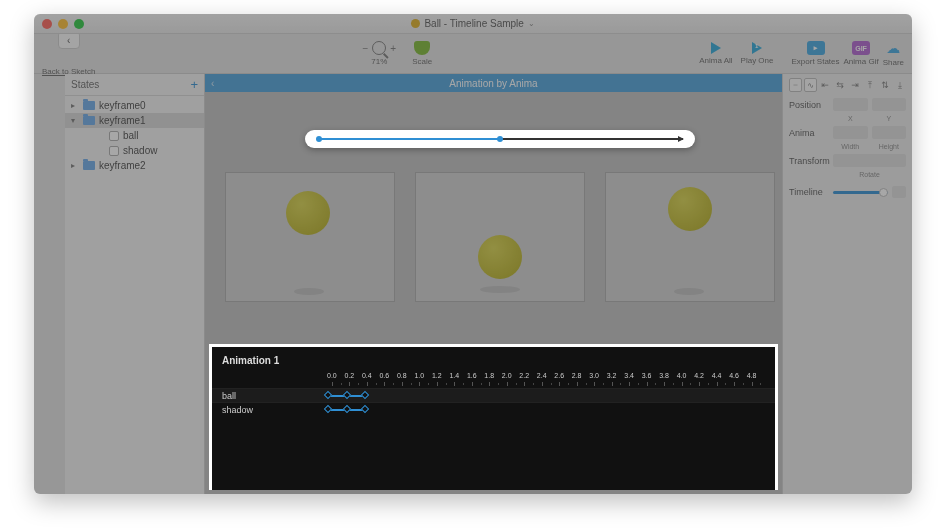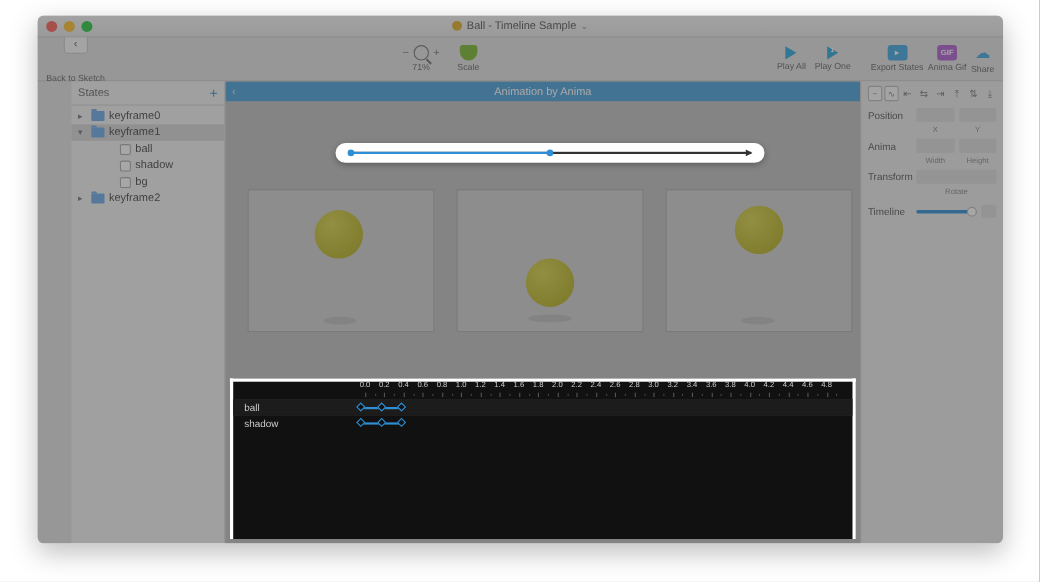--- a/index.html
+++ b/index.html
@@ -12,21 +12,21 @@
   .traffic { display:flex; gap:6px; }
   .tl { width:10px; height:10px; border-radius:50%; }
   .tl.r{background:#ff5f56;} .tl.y{background:#ffbd2e;} .tl.g{background:#27c93f;}
   .title { position:absolute; left:0; right:0; text-align:center; font-size:10px; color:#555; display:flex; align-items:center; justify-content:center; gap:4px; }
   .title-bullet{width:9px;height:9px;background:#e0b020;border-radius:50%;}
   .title-chev{font-size:8px;color:#888;}
 
   
   .toolbar { height: 40px; display:flex; align-items:center; padding:0 8px; font-size:8px; color:#666; border-bottom:1px solid #ccc; }
   .tb-back { width:22px;height:18px;border:1px solid #ccc;border-radius:4px;background:#fafafa;display:flex;align-items:center;justify-content:center;font-size:10px;color:#555; }
-  .tb-backlabel{margin-top:16px;}
+  .tb-backlabel{margin-top:16px;text-decoration:underline;}
   .tb-group{display:flex;flex-direction:column;align-items:center;gap:2px;}
   .tb-spacer{flex:1;}
   .zoom-row{display:flex;align-items:center;gap:4px;}
   .zoom-btn{font-size:10px;color:#777;}
   .mag{width:14px;height:14px;border:1.5px solid #777;border-radius:50%;position:relative;}
   .mag:after{content:"";position:absolute;width:6px;height:1.5px;background:#777;bottom:-2px;right:-4px;transform:rotate(45deg);}
   .scale-icon{width:16px;height:14px;background:#7ab82e;border-radius:3px 3px 8px 8px;}
   .play-icon{width:0;height:0;border-left:10px solid #29a7d9;border-top:6px solid transparent;border-bottom:6px solid transparent;}
   .play-one-wrap{position:relative;}
   .play-one-wrap .num{position:absolute;left:3px;top:1px;font-size:6px;color:#fff;font-weight:bold;}
@@ -137,21 +137,21 @@
       <div>71%</div>
     </div>
     <div style="width:16px"></div>
     <div class="tb-group">
       <div class="scale-icon"></div>
       <div>Scale</div>
     </div>
     <div class="tb-spacer"></div>
     <div class="tb-group">
       <div class="play-icon"></div>
-      <div>Play All</div>
+      <div>Anima All</div>
     </div>
     <div style="width:8px"></div>
     <div class="tb-group">
       <div class="play-one-wrap">
         <div class="play-icon"></div>
           <span class="num">1</span>
       </div>
       <div>Play One</div>
     </div>
     <div style="width:18px"></div>
@@ -192,25 +192,20 @@
           <div class="tree-row indent2">
             <span style="width: 8px;"></span>
             <span class="layer-icon"></span>
             <span>ball</span>
           </div>
           <div class="tree-row indent2">
             <span style="width: 8px;"></span>
             <span class="layer-icon"></span>
             <span>shadow</span>
           </div>
-          <div class="tree-row indent2">
-            <span style="width: 8px;"></span>
-            <span class="layer-icon"></span>
-            <span>bg</span>
-          </div>
           <div class="tree-row">
             <span class="disclosure">▸</span>
             <span class="folder"></span>
             <span>keyframe2</span>
           </div>
         </div>
     </div>
 
     <div class="center">
       <div class="center-hdr">
@@ -227,20 +222,21 @@
             <div class="shadow"></div>
           </div>
         <div class="frame f3">
             <div class="ball"></div>
             <div class="shadow"></div>
           </div>
       </div>
 
       <div class="timeline-wrap">
         <div class="timeline">
+          <div class="tl-title">Animation 1</div>
           <div class="tl-ruler" id="ruler">
               <div class="tick">
                 <span>0.0</span>
                 <div class="minor"></div>
               </div>
               <div class="tick">
                 <span>0.2</span>
                 <div class="minor"></div>
               </div>
               <div class="tick">

